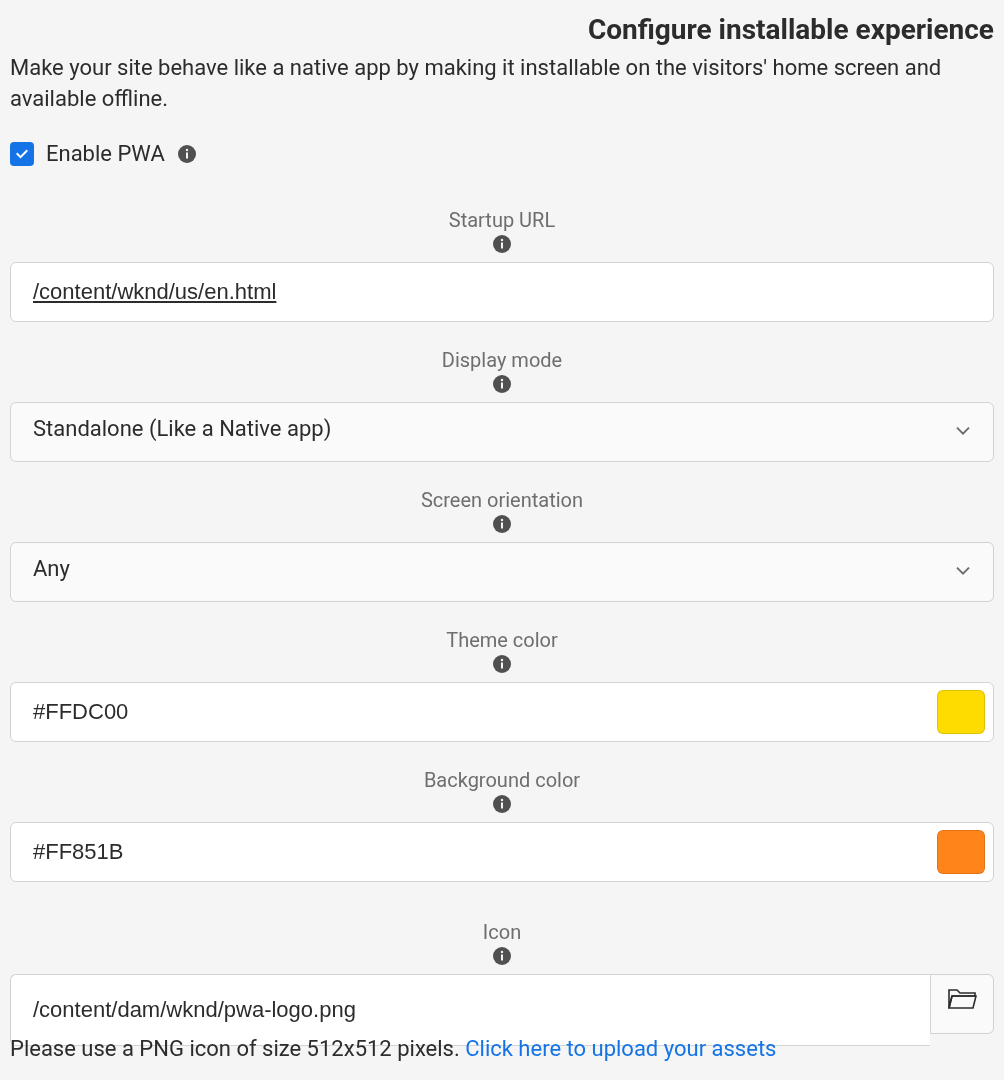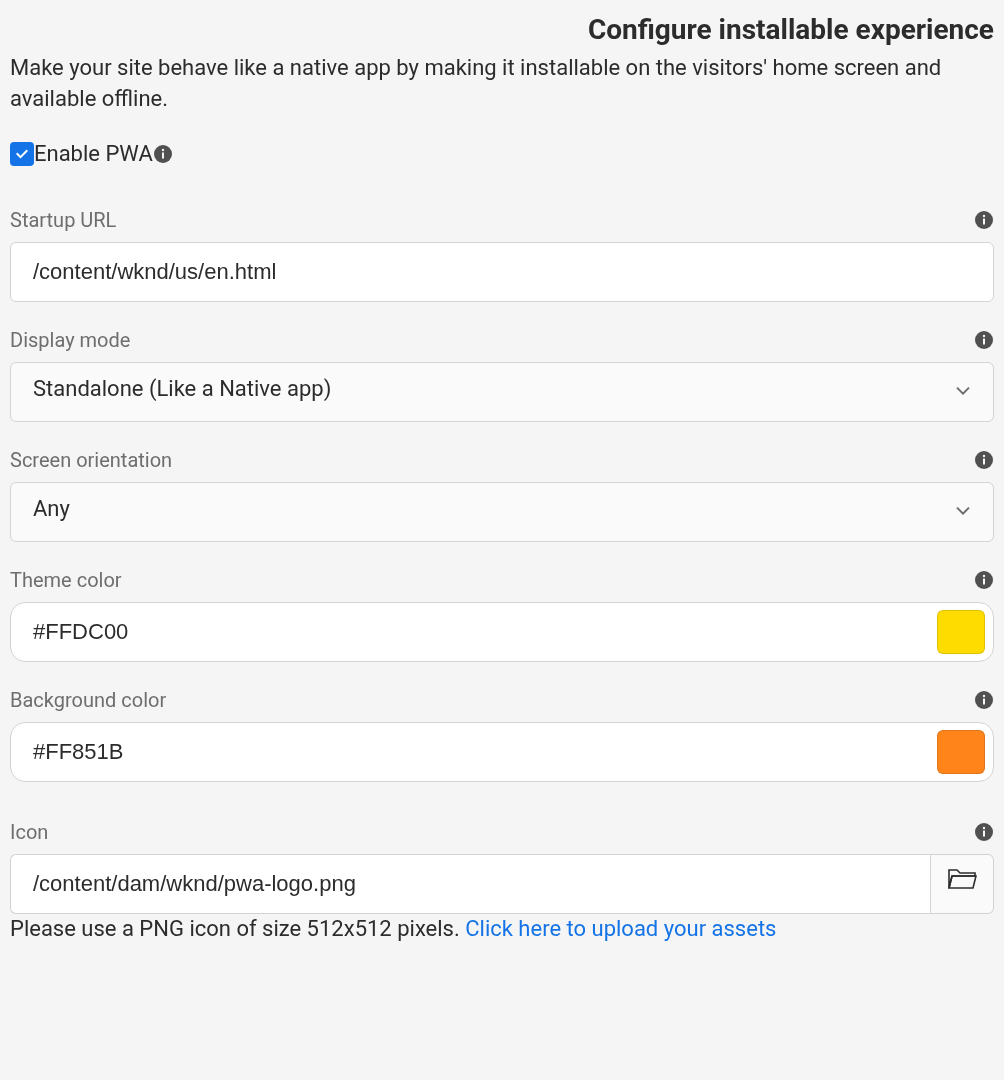--- a/index.html
+++ b/index.html
@@ -20,21 +20,21 @@
     text-align: right;
   }
   .subtitle {
     font-size: 22px;
     color: #2c2c2c;
     margin-bottom: 24px;
   }
   .checkbox-row {
     display: flex;
     align-items: center;
-    gap: 0;
+    gap: 12px;
     margin-bottom: 36px;
   }
   .checkbox {
     width: 24px;
     height: 24px;
     background: #1473e6;
     border-radius: 4px;
     display: flex;
     align-items: center;
     justify-content: center;
@@ -52,32 +52,34 @@
     color: #6e6e6e;
     cursor: pointer;
   }
   .info-icon svg { width: 18px; height: 18px; fill: #505050; }
   .field { margin-bottom: 24px; }
   .field-label-row {
     display: flex;
     justify-content: space-between;
     align-items: center;
     margin-bottom: 8px;
+    flex-direction: column;
   }
   .field-label { font-size: 20px; color: #6e6e6e; }
   .text-input {
     width: 100%;
     height: 60px;
     border: 1px solid #d3d3d3;
     border-radius: 6px;
     background: #fff;
     font-size: 22px;
     padding: 0 22px;
     color: #2c2c2c;
     outline: none;
+    text-decoration: underline;
   }
   .select-wrap {
     position: relative;
     width: 100%;
   }
   .select {
     width: 100%;
     height: 60px;
     border: 1px solid #d3d3d3;
     border-radius: 6px;
@@ -97,21 +99,21 @@
     transform: translateY(-50%);
     color: #6e6e6e;
   }
   .chevron svg { width: 16px; height: 16px; }
   .color-row {
     display: flex;
     gap: 0;
     width: 100%;
     height: 60px;
     border: 1px solid #d3d3d3;
-    border-radius: 15px;
+    border-radius: 6px;
     background: #fff;
     align-items: center;
     padding: 6px 8px 6px 22px;
   }
   .color-value {
     flex: 1;
     font-size: 22px;
     color: #2c2c2c;
     border: none;
     outline: none;
@@ -124,21 +126,21 @@
     border: 1px solid rgba(0,0,0,0.12);
     cursor: pointer;
   }
   .icon-row {
     display: flex;
     width: 100%;
     height: 60px;
   }
   .icon-input {
     flex: 1;
-    height: 60px;
+    height: 72px;
     border: 1px solid #d3d3d3;
     border-right: none;
     border-radius: 6px 0 0 6px;
     background: #fff;
     font-size: 22px;
     padding: 0 22px;
     color: #2c2c2c;
     outline: none;
   }
   .folder-button {

